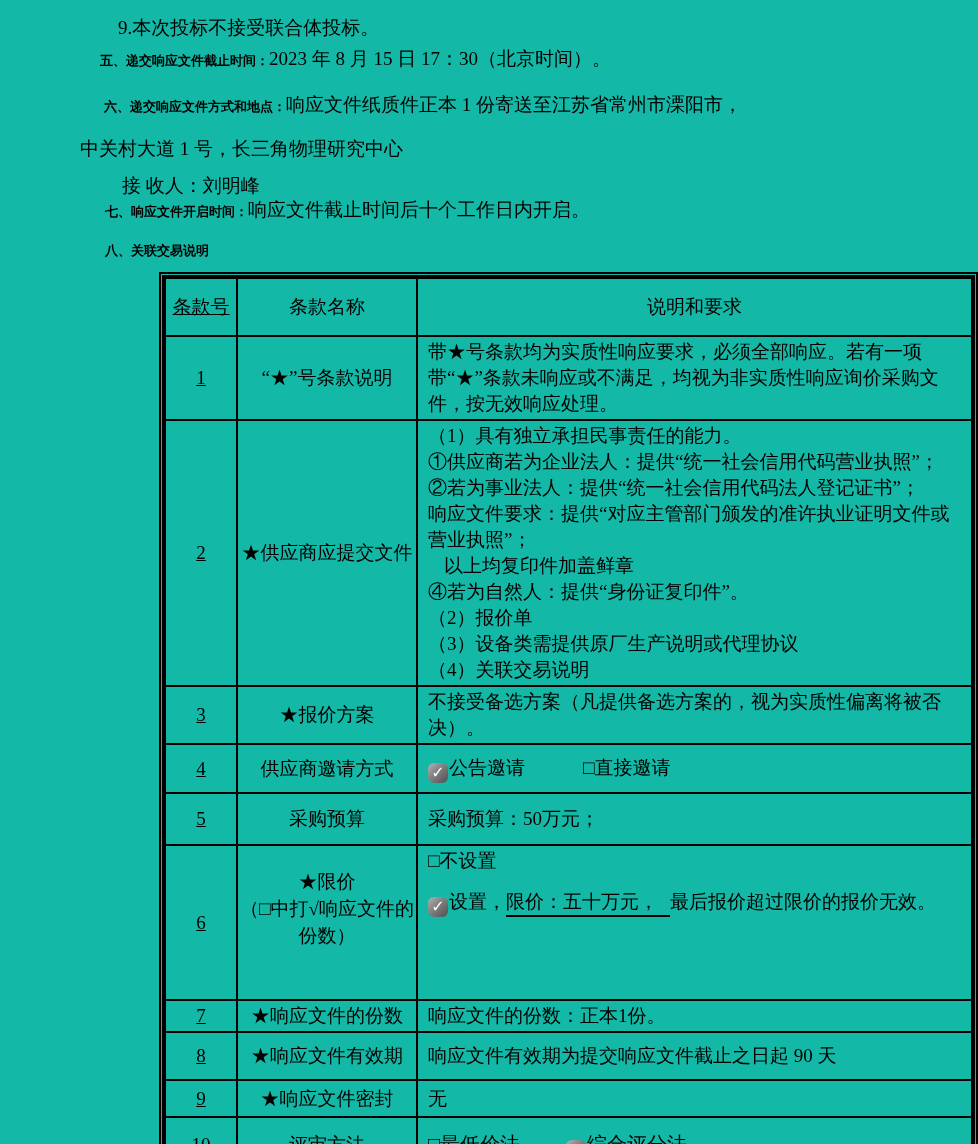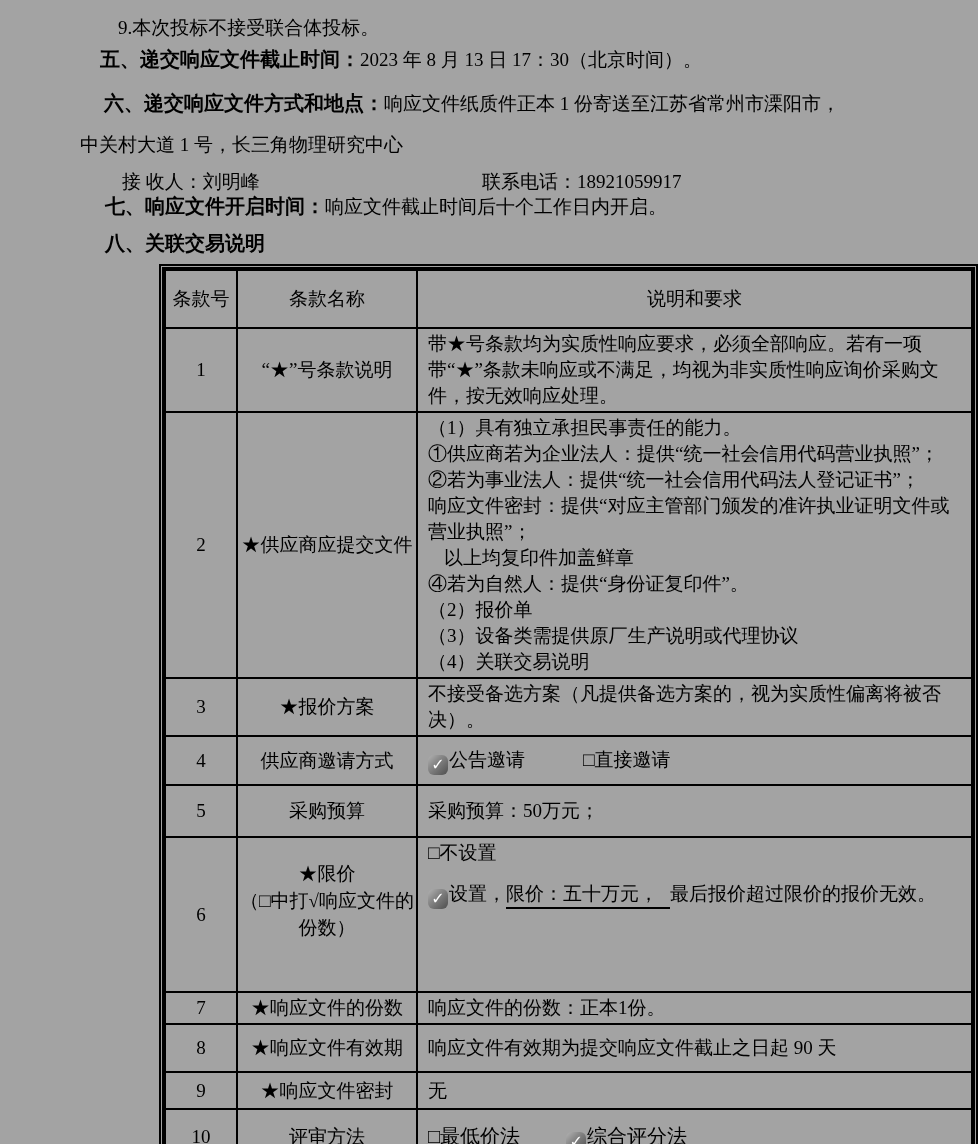--- a/index.html
+++ b/index.html
@@ -1,50 +1,50 @@
 <!DOCTYPE html>
 <html><head>
 <meta charset="utf-8">
 <style>
   html,body { margin:0; padding:0; background:#e8e8e8; }
   .page {
     position:relative;
     width:978px; height:1144px;
-    background:#a3a3a3;
+    background:#14b8a6;
     color:#000;
     font-family:"Liberation Serif","DejaVu Serif",serif;
     font-size:19px;
     overflow:hidden;
     margin:0 auto;
   }
   .content { padding:14px 80px 0 80px; }
 
   
   .line { line-height:24px; white-space:nowrap; }
   .l9    { margin-left:38px; margin-top:2px; }
   .l5    { margin-left:20px; margin-top:7px; }
   .l6    { margin-left:24px; margin-top:19px; }
   .lwrap { margin-left:0;    margin-top:17px; }
   .lrecv { margin-left:42px; margin-top:13px; position:relative; }
   .lrecv .phone { position:absolute; left:360px; top:0; }
   .l7    { margin-left:25px; margin-top:0; }
   .l8    { margin-left:25px; margin-top:12px; font-weight:bold; }
-  .b { font-weight:bold; font-size:20px; }
+  .b { font-weight:bold; font-size:13px;font-family:Liberation Mono, monospace; }
 
   
   .tbl-outer {
     margin-top:8px;
     margin-left:79px;
     width:819px;
     border:5px double #000;
     box-sizing:border-box;
   }
   table.req { border-collapse:collapse; width:100%; table-layout:fixed; }
   table.req td { border:2px solid #000; vertical-align:middle; overflow:hidden; }
-  td.num  { width:68px;  text-align:center; }
+  td.num  { width:68px;  text-align:center;text-decoration:underline; }
   td.name { width:176px; text-align:center; border-left:1px solid #000 !important; }
   td.desc { text-align:left; padding:2px 10px; }
   tr.hdr td { text-align:center; }
 
   tr.hdr  td { height:52px; }
   tr.r1  td { height:60px; }
   tr.r2  td { height:258px; }
   tr.r3  td { height:42px; }
   tr.r4  td { height:43px; }
   tr.r5  td { height:46px; }
@@ -89,34 +89,33 @@
 <body>
 
 <div class="page">
   <div class="content">
 
     <div class="line l9">
       <span>9.本次投标不接受联合体投标。</span>
     </div>
 
     <div class="line l5">
-      <span class="b">五、递交响应文件截止时间：</span><span>2023 年 8 月 13 日 17：30（北京时间）。</span>
+      <span class="b">五、递交响应文件截止时间：</span><span>2023 年 8 月 15 日 17：30（北京时间）。</span>
     </div>
 
     <div class="line l6">
       <span class="b">六、递交响应文件方式和地点：</span><span>响应文件纸质件正本 1 份寄送至江苏省常州市溧阳市，</span>
     </div>
 
     <div class="line lwrap">
       <span>中关村大道 1 号，长三角物理研究中心</span>
     </div>
 
     <div class="line lrecv">
       <span>接 收人：刘明峰</span>
-      <span class="phone">联系电话：18921059917</span>
     </div>
 
     <div class="line l7">
       <span class="b">七、响应文件开启时间：</span><span>响应文件截止时间后十个工作日内开启。</span>
     </div>
 
     <div class="line l8">
       <span class="b">八、关联交易说明</span>
     </div>
 
@@ -137,21 +136,21 @@
               </td>
         </tr>
 
         <tr class="r2">
           <td class="num">2</td>
           <td class="name">★供应商应提交文件</td>
           <td class="desc">
             <div class="cl">（1）具有独立承担民事责任的能力。</div>
             <div class="cl">①供应商若为企业法人：提供“统一社会信用代码营业执照”；</div>
             <div class="cl">②若为事业法人：提供“统一社会信用代码法人登记证书”；</div>
-            <div class="cl">响应文件密封：提供“对应主管部门颁发的准许执业证明文件或营业执照”；</div>
+            <div class="cl">响应文件要求：提供“对应主管部门颁发的准许执业证明文件或营业执照”；</div>
             <div class="cl ind">以上均复印件加盖鲜章</div>
             <div class="cl">④若为自然人：提供“身份证复印件”。</div>
             <div class="cl">（2）报价单</div>
             <div class="cl">（3）设备类需提供原厂生产说明或代理协议</div>
             <div class="cl">（4）关联交易说明</div>
           </td>
         </tr>
 
         <tr class="r3">
           <td class="num">3</td>

